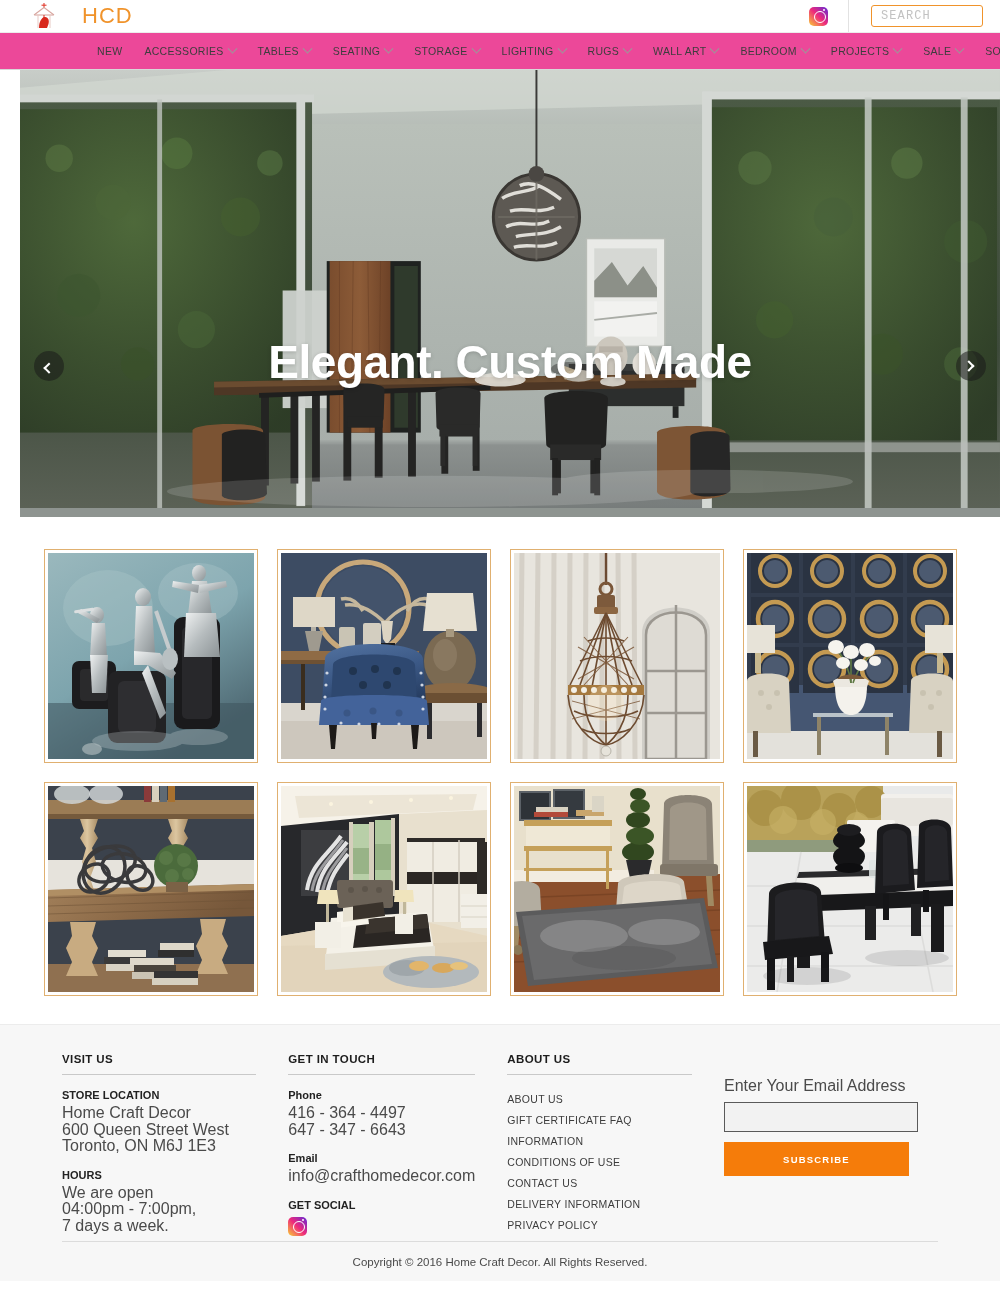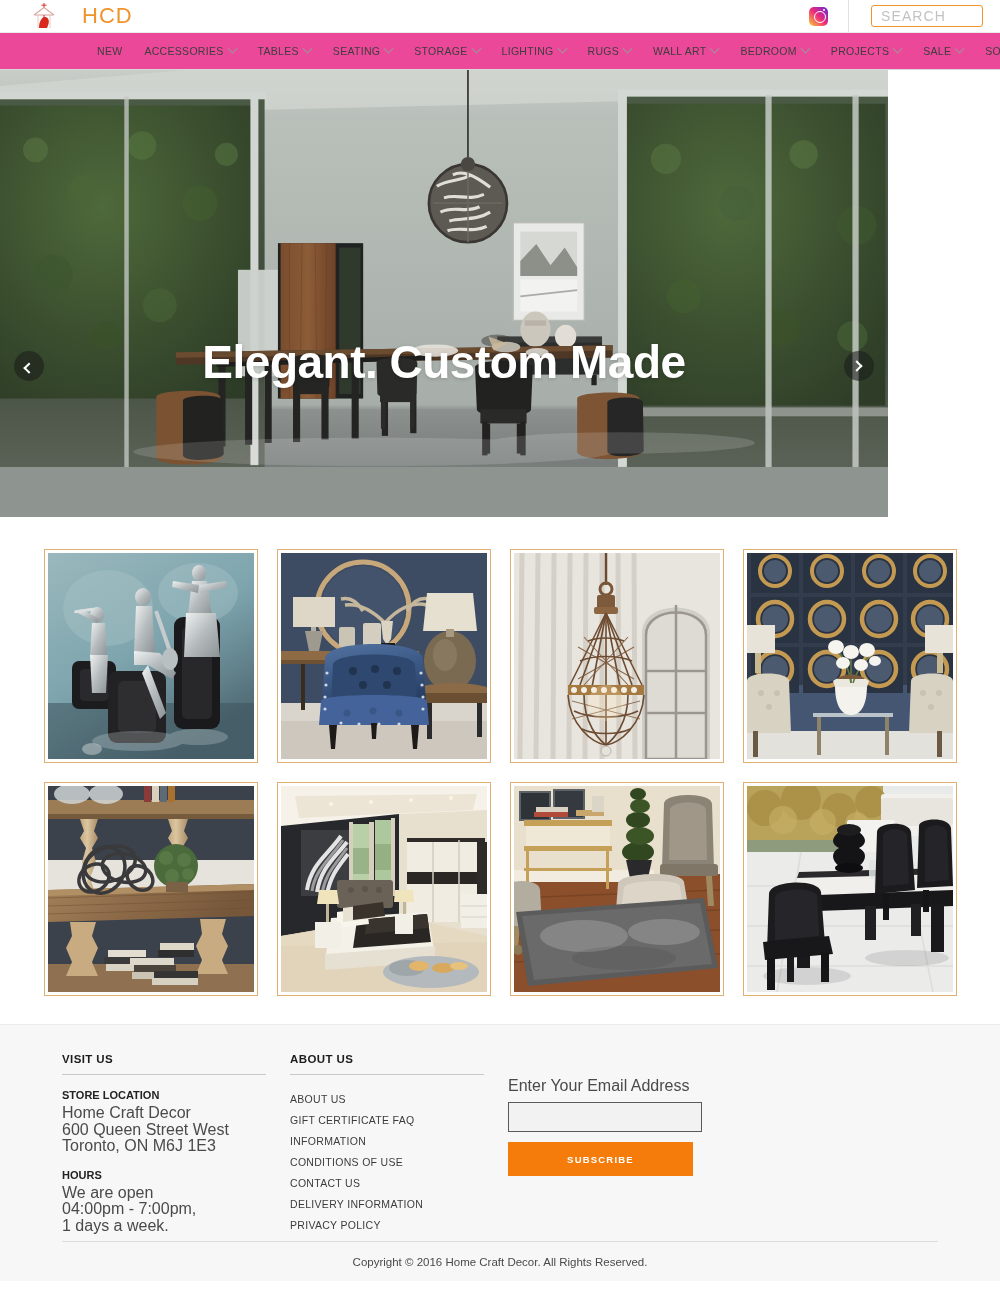--- a/index.html
+++ b/index.html
@@ -59,27 +59,27 @@
   .ig-icon::after {
     content: ""; position: absolute;
     right: 2.8px; top: 2.8px; width: 2.2px; height: 2.2px;
     border-radius: 50%; background: #fff;
   }
   .search-cell { padding: 0 17px 0 22px; }
   .search-box {
     width: 112px; height: 22px;
     border: 1px solid #f0932b;
     border-radius: 3px;
-    font-size: 14px;
+    font-size: 12px;
     letter-spacing: 1.1px;
     color: #bdbdbd;
     padding: 0 9px;
     outline: none;
     background: #fff;
-    font-family: Liberation Sans, sans-serif;
+    font-family: Liberation Mono, monospace;
   }
   .search-box::placeholder { color: #c2c2c2; }
 
   
   .navbar {
     height: 38px;
     border-top: 1px solid #ececec;
     border-bottom: 1px solid #d8d8d8;
     display: flex;
     align-items: center;
@@ -105,23 +105,24 @@
     display: inline-block;
     width: 7px; height: 7px;
     border-right: 1.3px solid #9a9a9a;
     border-bottom: 1.3px solid #9a9a9a;
     transform: rotate(45deg) translate(-2px,-2px);
   }
 
   
   .hero {
     position: relative;
-    width: 888px; height: 447px;
+    width: 980px; height: 447px;
     overflow: hidden;
     background: #8e9490;
+    margin-left: 20px;
   }
   .hero-scene { position: absolute; inset: 0; }
   .hero-title {
     position: absolute;
     left: 0; right: 0; top: 265px;
     text-align: center;
     color: #ffffff;
     font-size: 46px;
     font-weight: bold;
     letter-spacing: -0.5px;
@@ -169,21 +170,21 @@
   
   .footer {
     background: #f7f7f7;
     border-top: 1px solid #ececec;
     padding: 28px 62px 0 62px;
     height: 257px;
     position: relative;
   }
   .footer-cols {
     display: flex;
-    gap: 0px;
+    gap: 8px;
   }
   .fcol { padding-right: 24px; }
   .fcol.c1 { width: 228px; }
   .fcol.c2 { width: 218px; }
   .fcol.c3 { width: 218px; }
   .fcol.c4 { width: 214px; }
   .fhead {
     font-size: 11.5px; font-weight: bold;
     letter-spacing: 0.4px;
     color: #1d1d1d;
@@ -1130,24 +1131,38 @@
       <div class="fsub">STORE LOCATION</div>
       <div class="ftext">
         <div>Home Craft Decor</div>
         <div>600 Queen Street West</div>
         <div>Toronto, ON M6J 1E3</div>
       </div>
       <div class="fsub">HOURS</div>
       <div class="ftext">
         <div>We are open</div>
         <div>04:00pm - 7:00pm,</div>
-        <div>1 days a week.</div>
-      </div>
-    </div>
-
+        <div>7 days a week.</div>
+      </div>
+    </div>
+
+    <div class="fcol c2">
+      <div class="fhead wide">GET IN TOUCH</div>
+      <div class="fsub">Phone</div>
+      <div class="ftext">
+        <div>416 - 364 - 4497</div>
+        <div>647 - 347 - 6643</div>
+      </div>
+      <div class="fsub">Email</div>
+      <div class="ftext">info@crafthomedecor.com</div>
+      <div class="fsub">GET SOCIAL</div>
+      <div class="ig-small">
+        <span class="ig-icon"></span>
+      </div>
+    </div>
 
     <div class="fcol c3">
       <div class="fhead wide">ABOUT US</div>
       <div class="flinks">
         <a class="flink" href="#">ABOUT US</a>
         <a class="flink" href="#">GIFT CERTIFICATE FAQ</a>
         <a class="flink" href="#">INFORMATION</a>
         <a class="flink" href="#">CONDITIONS OF USE</a>
         <a class="flink" href="#">CONTACT US</a>
         <a class="flink" href="#">DELIVERY INFORMATION</a>

